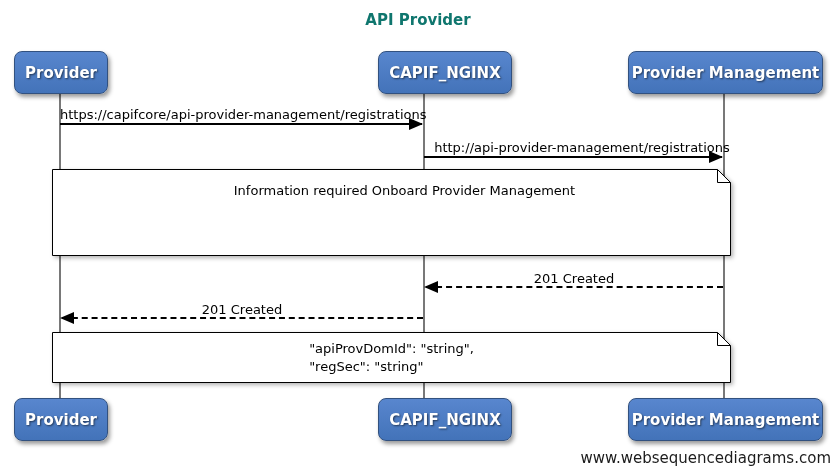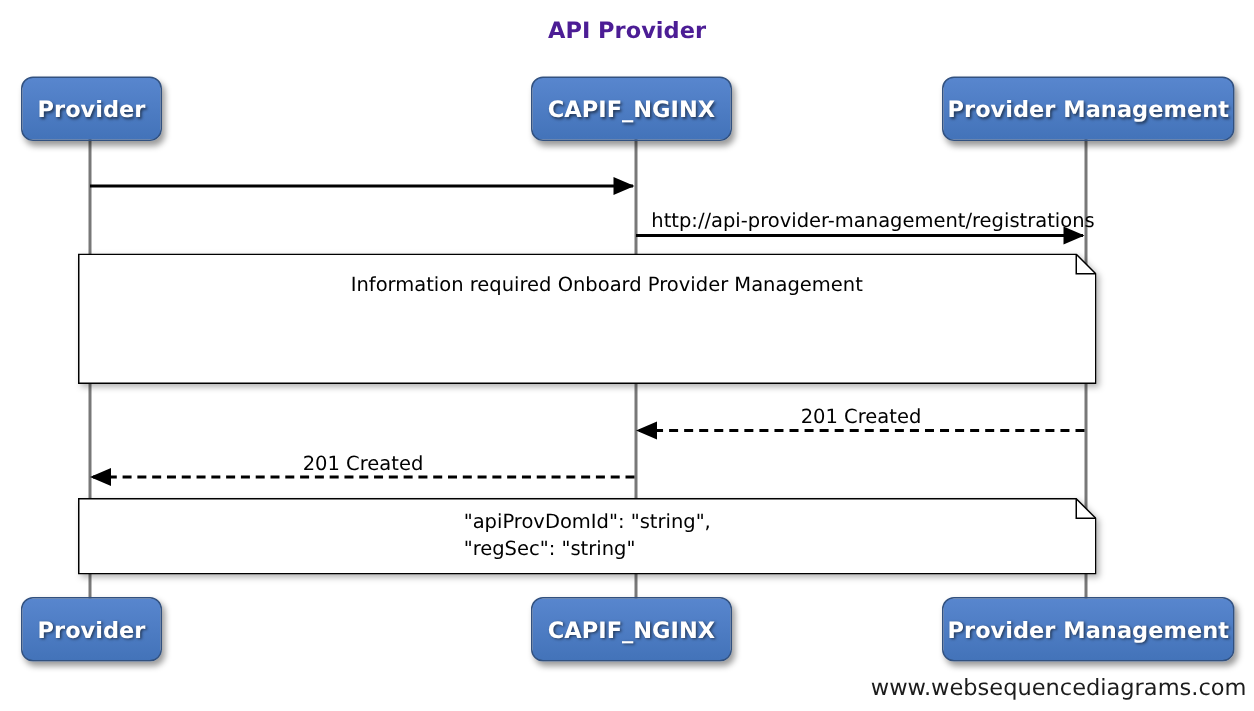--- a/index.html
+++ b/index.html
@@ -8,33 +8,33 @@
     --actor-border:#32517f;
     --line-color:#000000;
     --lifeline-color:#787878;
     --note-fill:#ffffff;
   }
   html,body{margin:0;padding:0;background:#ffffff;}
   body{font-family:"DejaVu Sans","Liberation Sans",sans-serif;}
   #canvas{position:relative;width:836px;height:474px;background:#ffffff;overflow:hidden;}
 
   .title{position:absolute;top:11px;left:0;width:836px;text-align:center;
-         font-size:15px;font-weight:bold;color:#4c1d95;}
+         font-size:15px;font-weight:bold;color:#0f766e;}
 
   .lifeline{position:absolute;top:92px;height:307px;width:1.5px;background:var(--lifeline-color);}
   .ll-1{left:59px;} .ll-2{left:423px;} .ll-3{left:723px;}
 
   .actor{position:absolute;height:41px;border:1px solid var(--actor-border);border-radius:8px;
          background:linear-gradient(to bottom,var(--actor-fill-top),var(--actor-fill-bottom));
          box-shadow:2px 3px 4px rgba(0,0,0,0.40);
          display:flex;align-items:center;justify-content:center;}
   .actor span{color:#ffffff;font-size:15px;font-weight:bold;
               text-shadow:1px 1px 2px rgba(0,0,0,0.55);white-space:nowrap;}
   .row-top{top:51px;} .row-bottom{top:398px;}
-  .a-1{left:14px;width:92px;} .a-2{left:354px;width:132px;justify-content:center;} .a-3{left:628px;width:193px;}
+  .a-1{left:14px;width:92px;} .a-2{left:378px;width:132px;justify-content:center;} .a-3{left:628px;width:193px;}
 
   .msg-label{position:absolute;height:17px;font-size:13px;color:#000;text-align:center;
              white-space:nowrap;line-height:17px;}
   .msg-line{position:absolute;height:0;}
   .solid{border-top:2px solid var(--line-color);}
   .dashed{border-top:2px dashed var(--line-color);}
 
   .ah{position:absolute;width:0;height:0;border-top:6px solid transparent;border-bottom:6px solid transparent;}
   .ah-right{border-left:14px solid var(--line-color);}
   .ah-left{border-right:14px solid var(--line-color);}
@@ -62,20 +62,21 @@
   <div class="actor row-top a-1">
     <span>Provider</span>
   </div>
   <div class="actor row-top a-2">
     <span>CAPIF_NGINX</span>
   </div>
   <div class="actor row-top a-3">
     <span>Provider Management</span>
   </div>
 
+  <div class="msg-label" style="left:60px;width:364px;top:106px;">https://capifcore/api-provider-management/registrations</div>
   <div class="msg-line solid" style="left:60px;width:362px;top:123px;"></div>
   <div class="ah ah-right" style="left:409px;top:118px;"></div>
 
   <div class="msg-label" style="left:407px;width:350px;top:139px;">http://api-provider-management/registrations</div>
   <div class="msg-line solid" style="left:424px;width:298px;top:156px;"></div>
   <div class="ah ah-right" style="left:709px;top:151px;"></div>
 
   <svg class="note-shape" style="left:52px;top:169px;" width="679" height="87" viewBox="0 0 679 87">
     <path d="M0.5,0.5 L665.5,0.5 L678.5,13.5 L678.5,86.5 L0.5,86.5 Z" fill="#ffffff" stroke="#000000" stroke-width="1"></path>
     <path d="M665.5,0.5 L665.5,13.5 L678.5,13.5" fill="none" stroke="#000000" stroke-width="1"></path>

